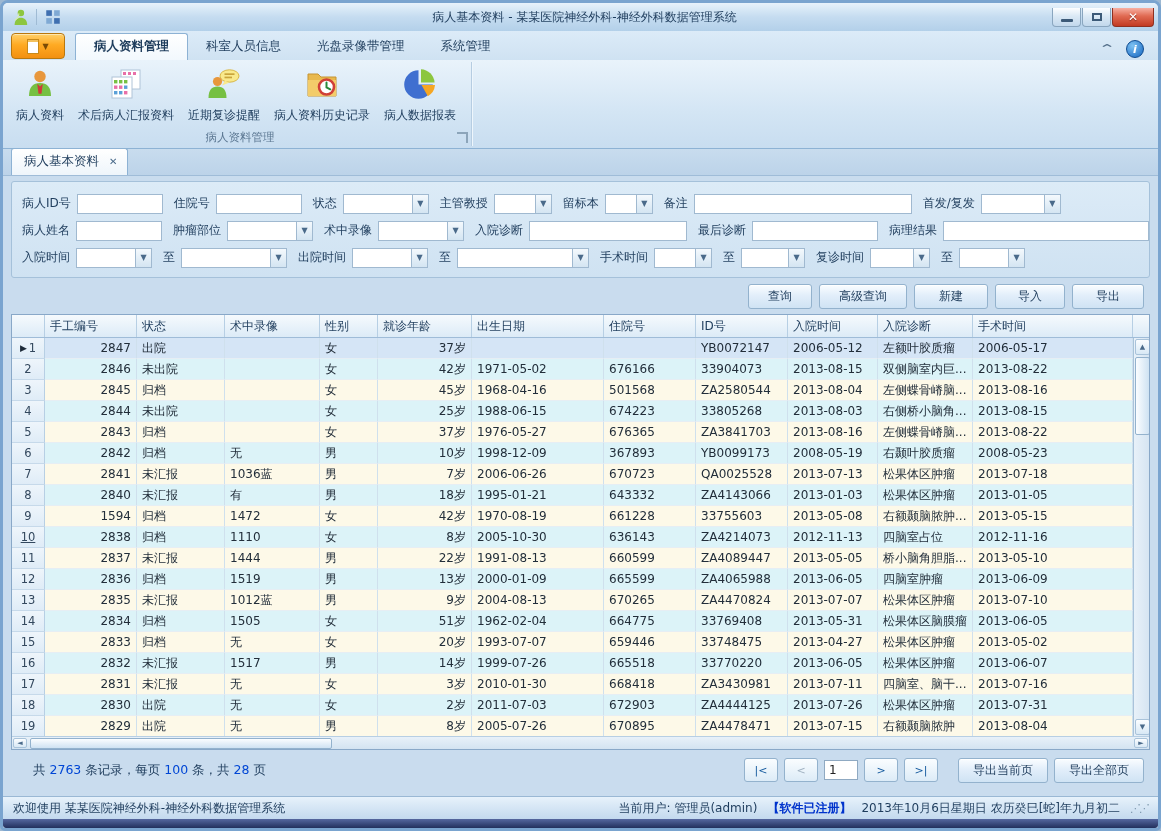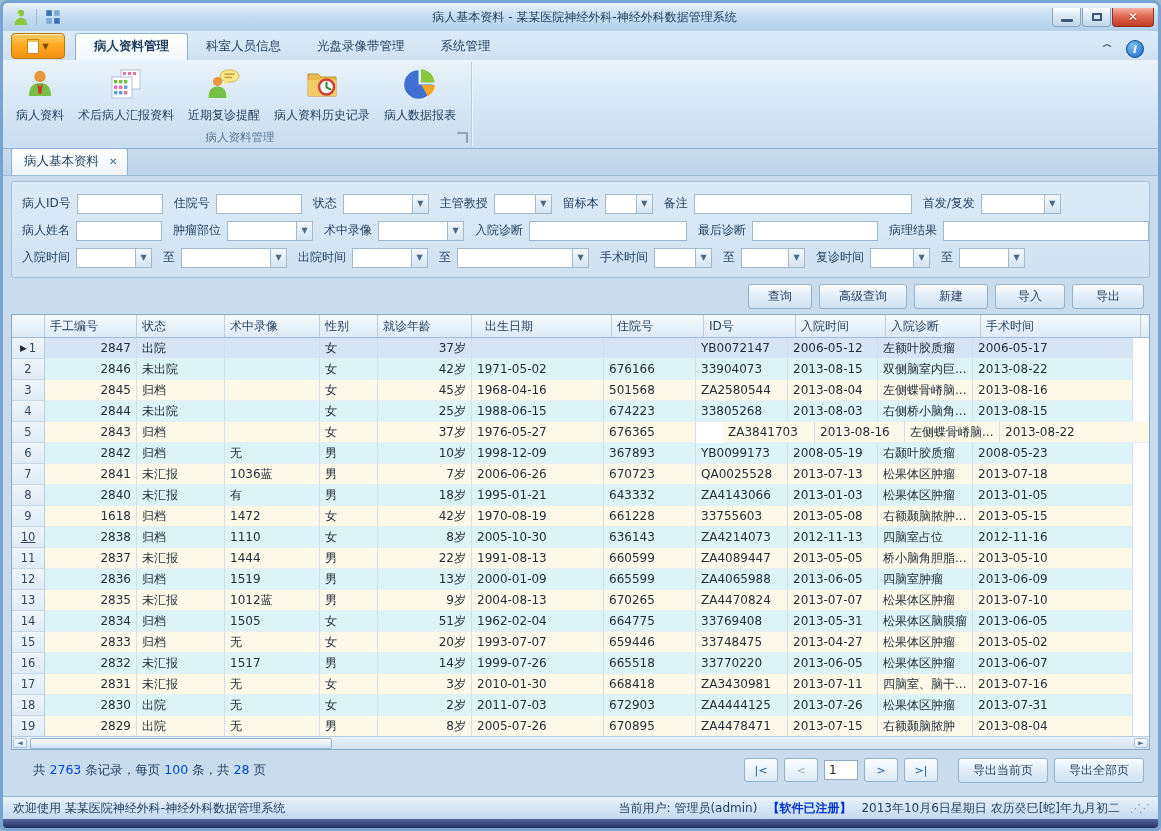--- a/index.html
+++ b/index.html
@@ -389,21 +389,21 @@
     </div>
 
     <div class="grid">
       <div class="ghead">
           <div class="hcell" style="width: 33px; flex: 0 0 33px;"></div>
           <div class="hcell" style="width: 92px; flex: 0 0 92px;">手工编号</div>
           <div class="hcell" style="width: 88px; flex: 0 0 88px;">状态</div>
           <div class="hcell" style="width: 95px; flex: 0 0 95px;">术中录像</div>
           <div class="hcell" style="width: 58px; flex: 0 0 58px;">性别</div>
           <div class="hcell" style="width: 94px; flex: 0 0 94px;">就诊年龄</div>
-          <div class="hcell" style="width: 132px; flex: 0 0 132px; margin-left: 8px;">出生日期</div>
+          <div class="hcell" style="width: 132px; flex: 0 0 132px;">出生日期</div>
           <div class="hcell" style="width: 92px; flex: 0 0 92px;">住院号</div>
           <div class="hcell" style="width: 92px; flex: 0 0 92px;">ID号</div>
           <div class="hcell" style="width: 90px; flex: 0 0 90px;">入院时间</div>
           <div class="hcell" style="width: 95px; flex: 0 0 95px;">入院诊断</div>
           <div class="hcell" style="width: 160px; flex: 0 0 160px;">手术时间</div>
         </div>
       <div class="gbody-wrap">
         <div class="gbody">
             <div class="grow selected odd">
               <div class="gcell marker" style="width: 33px; flex: 0 0 33px;">
@@ -474,21 +474,21 @@
               <div class="gcell marker" style="width: 33px; flex: 0 0 33px;">
                 <span>5</span>
               </div>
               <div class="gcell al-right" style="width: 92px; flex: 0 0 92px;">2843</div>
               <div class="gcell al-left" style="width: 88px; flex: 0 0 88px;">归档</div>
               <div class="gcell al-left" style="width: 95px; flex: 0 0 95px;"></div>
               <div class="gcell al-left" style="width: 58px; flex: 0 0 58px;">女</div>
               <div class="gcell al-right" style="width: 94px; flex: 0 0 94px;">37岁</div>
               <div class="gcell al-left" style="width: 132px; flex: 0 0 132px;">1976-05-27</div>
               <div class="gcell al-left" style="width: 92px; flex: 0 0 92px;">676365</div>
-              <div class="gcell al-left" style="width: 92px; flex: 0 0 92px; margin-left: 27px;">ZA3841703</div>
+              <div class="gcell al-left" style="width: 92px; flex: 0 0 92px;">ZA3841703</div>
               <div class="gcell al-left" style="width: 90px; flex: 0 0 90px;">2013-08-16</div>
               <div class="gcell al-left" style="width: 95px; flex: 0 0 95px;">左侧蝶骨嵴脑...</div>
               <div class="gcell al-left" style="width: 160px; flex: 0 0 160px;">2013-08-22</div>
             </div>
             <div class="grow even">
               <div class="gcell marker" style="width: 33px; flex: 0 0 33px;">
                 <span>6</span>
               </div>
               <div class="gcell al-right" style="width: 92px; flex: 0 0 92px;">2842</div>
               <div class="gcell al-left" style="width: 88px; flex: 0 0 88px;">归档</div>
@@ -531,21 +531,21 @@
               <div class="gcell al-left" style="width: 92px; flex: 0 0 92px;">643332</div>
               <div class="gcell al-left" style="width: 92px; flex: 0 0 92px;">ZA4143066</div>
               <div class="gcell al-left" style="width: 90px; flex: 0 0 90px;">2013-01-03</div>
               <div class="gcell al-left" style="width: 95px; flex: 0 0 95px;">松果体区肿瘤</div>
               <div class="gcell al-left" style="width: 160px; flex: 0 0 160px;">2013-01-05</div>
             </div>
             <div class="grow odd">
               <div class="gcell marker" style="width: 33px; flex: 0 0 33px;">
                 <span>9</span>
               </div>
-              <div class="gcell al-right" style="width: 92px; flex: 0 0 92px;">1618</div>
+              <div class="gcell al-right" style="width: 92px; flex: 0 0 92px;">1594</div>
               <div class="gcell al-left" style="width: 88px; flex: 0 0 88px;">归档</div>
               <div class="gcell al-left" style="width: 95px; flex: 0 0 95px;">1472</div>
               <div class="gcell al-left" style="width: 58px; flex: 0 0 58px;">女</div>
               <div class="gcell al-right" style="width: 94px; flex: 0 0 94px;">42岁</div>
               <div class="gcell al-left" style="width: 132px; flex: 0 0 132px;">1970-08-19</div>
               <div class="gcell al-left" style="width: 92px; flex: 0 0 92px;">661228</div>
               <div class="gcell al-left" style="width: 92px; flex: 0 0 92px;">33755603</div>
               <div class="gcell al-left" style="width: 90px; flex: 0 0 90px;">2013-05-08</div>
               <div class="gcell al-left" style="width: 95px; flex: 0 0 95px;">右额颞脑脓肿...</div>
               <div class="gcell al-left" style="width: 160px; flex: 0 0 160px;">2013-05-15</div>

